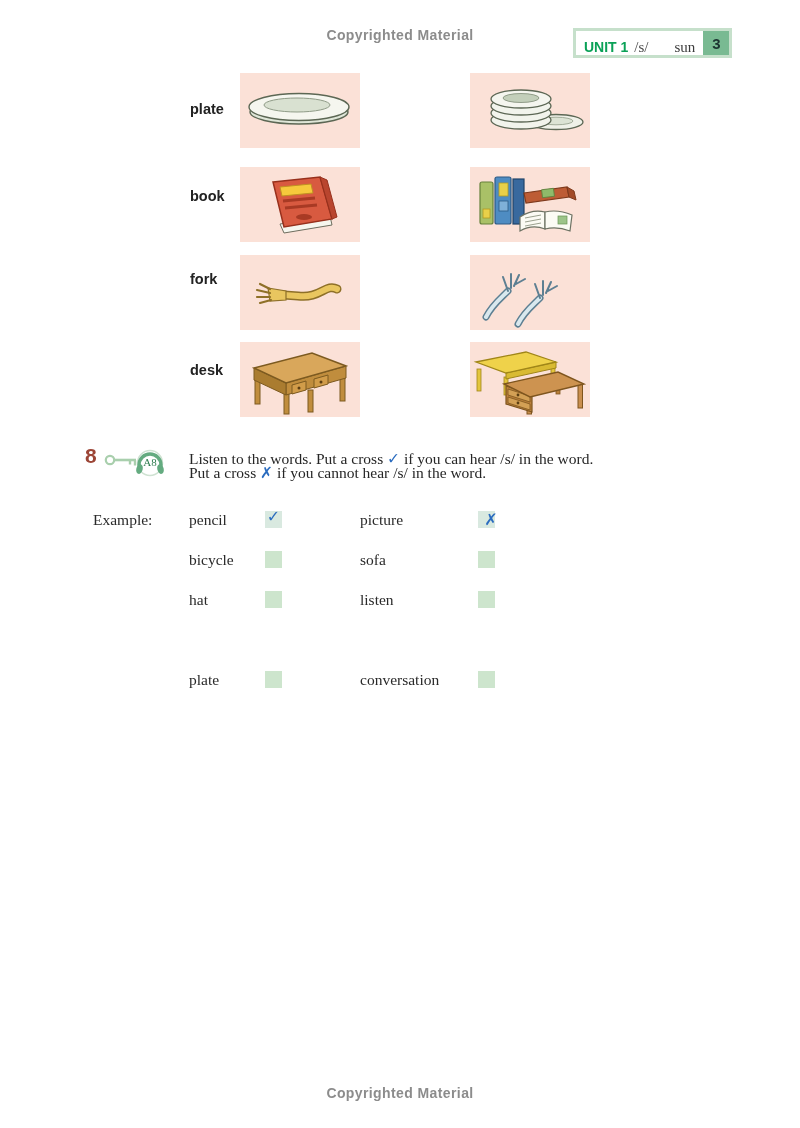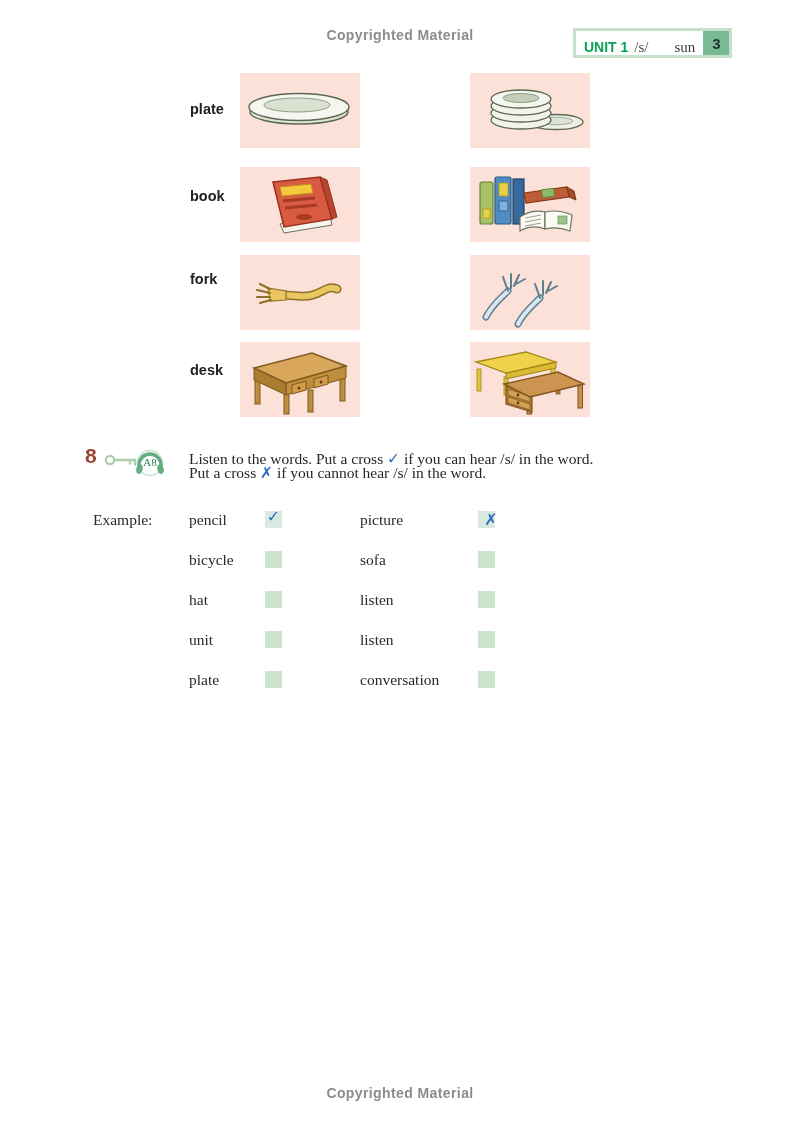--- a/index.html
+++ b/index.html
@@ -233,30 +233,20 @@
   <div class="example-row" style="top:583px;padding-left:44px;">
     <span class="ex-word col1">hat</span>
     <span class="checkbox col1">
         <span class="mark"></span>
       </span>
     <span class="ex-word col2">listen</span>
     <span class="checkbox col2">
         <span class="mark"></span>
       </span>
   </div>
-  <div class="example-row" style="top:623px;">
-    <span class="ex-word col1">unit</span>
-    <span class="checkbox col1">
-        <span class="mark"></span>
-      </span>
-    <span class="ex-word col2">listen</span>
-    <span class="checkbox col2">
-        <span class="mark"></span>
-      </span>
-  </div>
   <div class="example-row" style="top:663px;">
     <span class="ex-word col1">plate</span>
     <span class="checkbox col1">
         <span class="mark"></span>
       </span>
     <span class="ex-word col2">conversation</span>
     <span class="checkbox col2">
         <span class="mark"></span>
       </span>
   </div>

